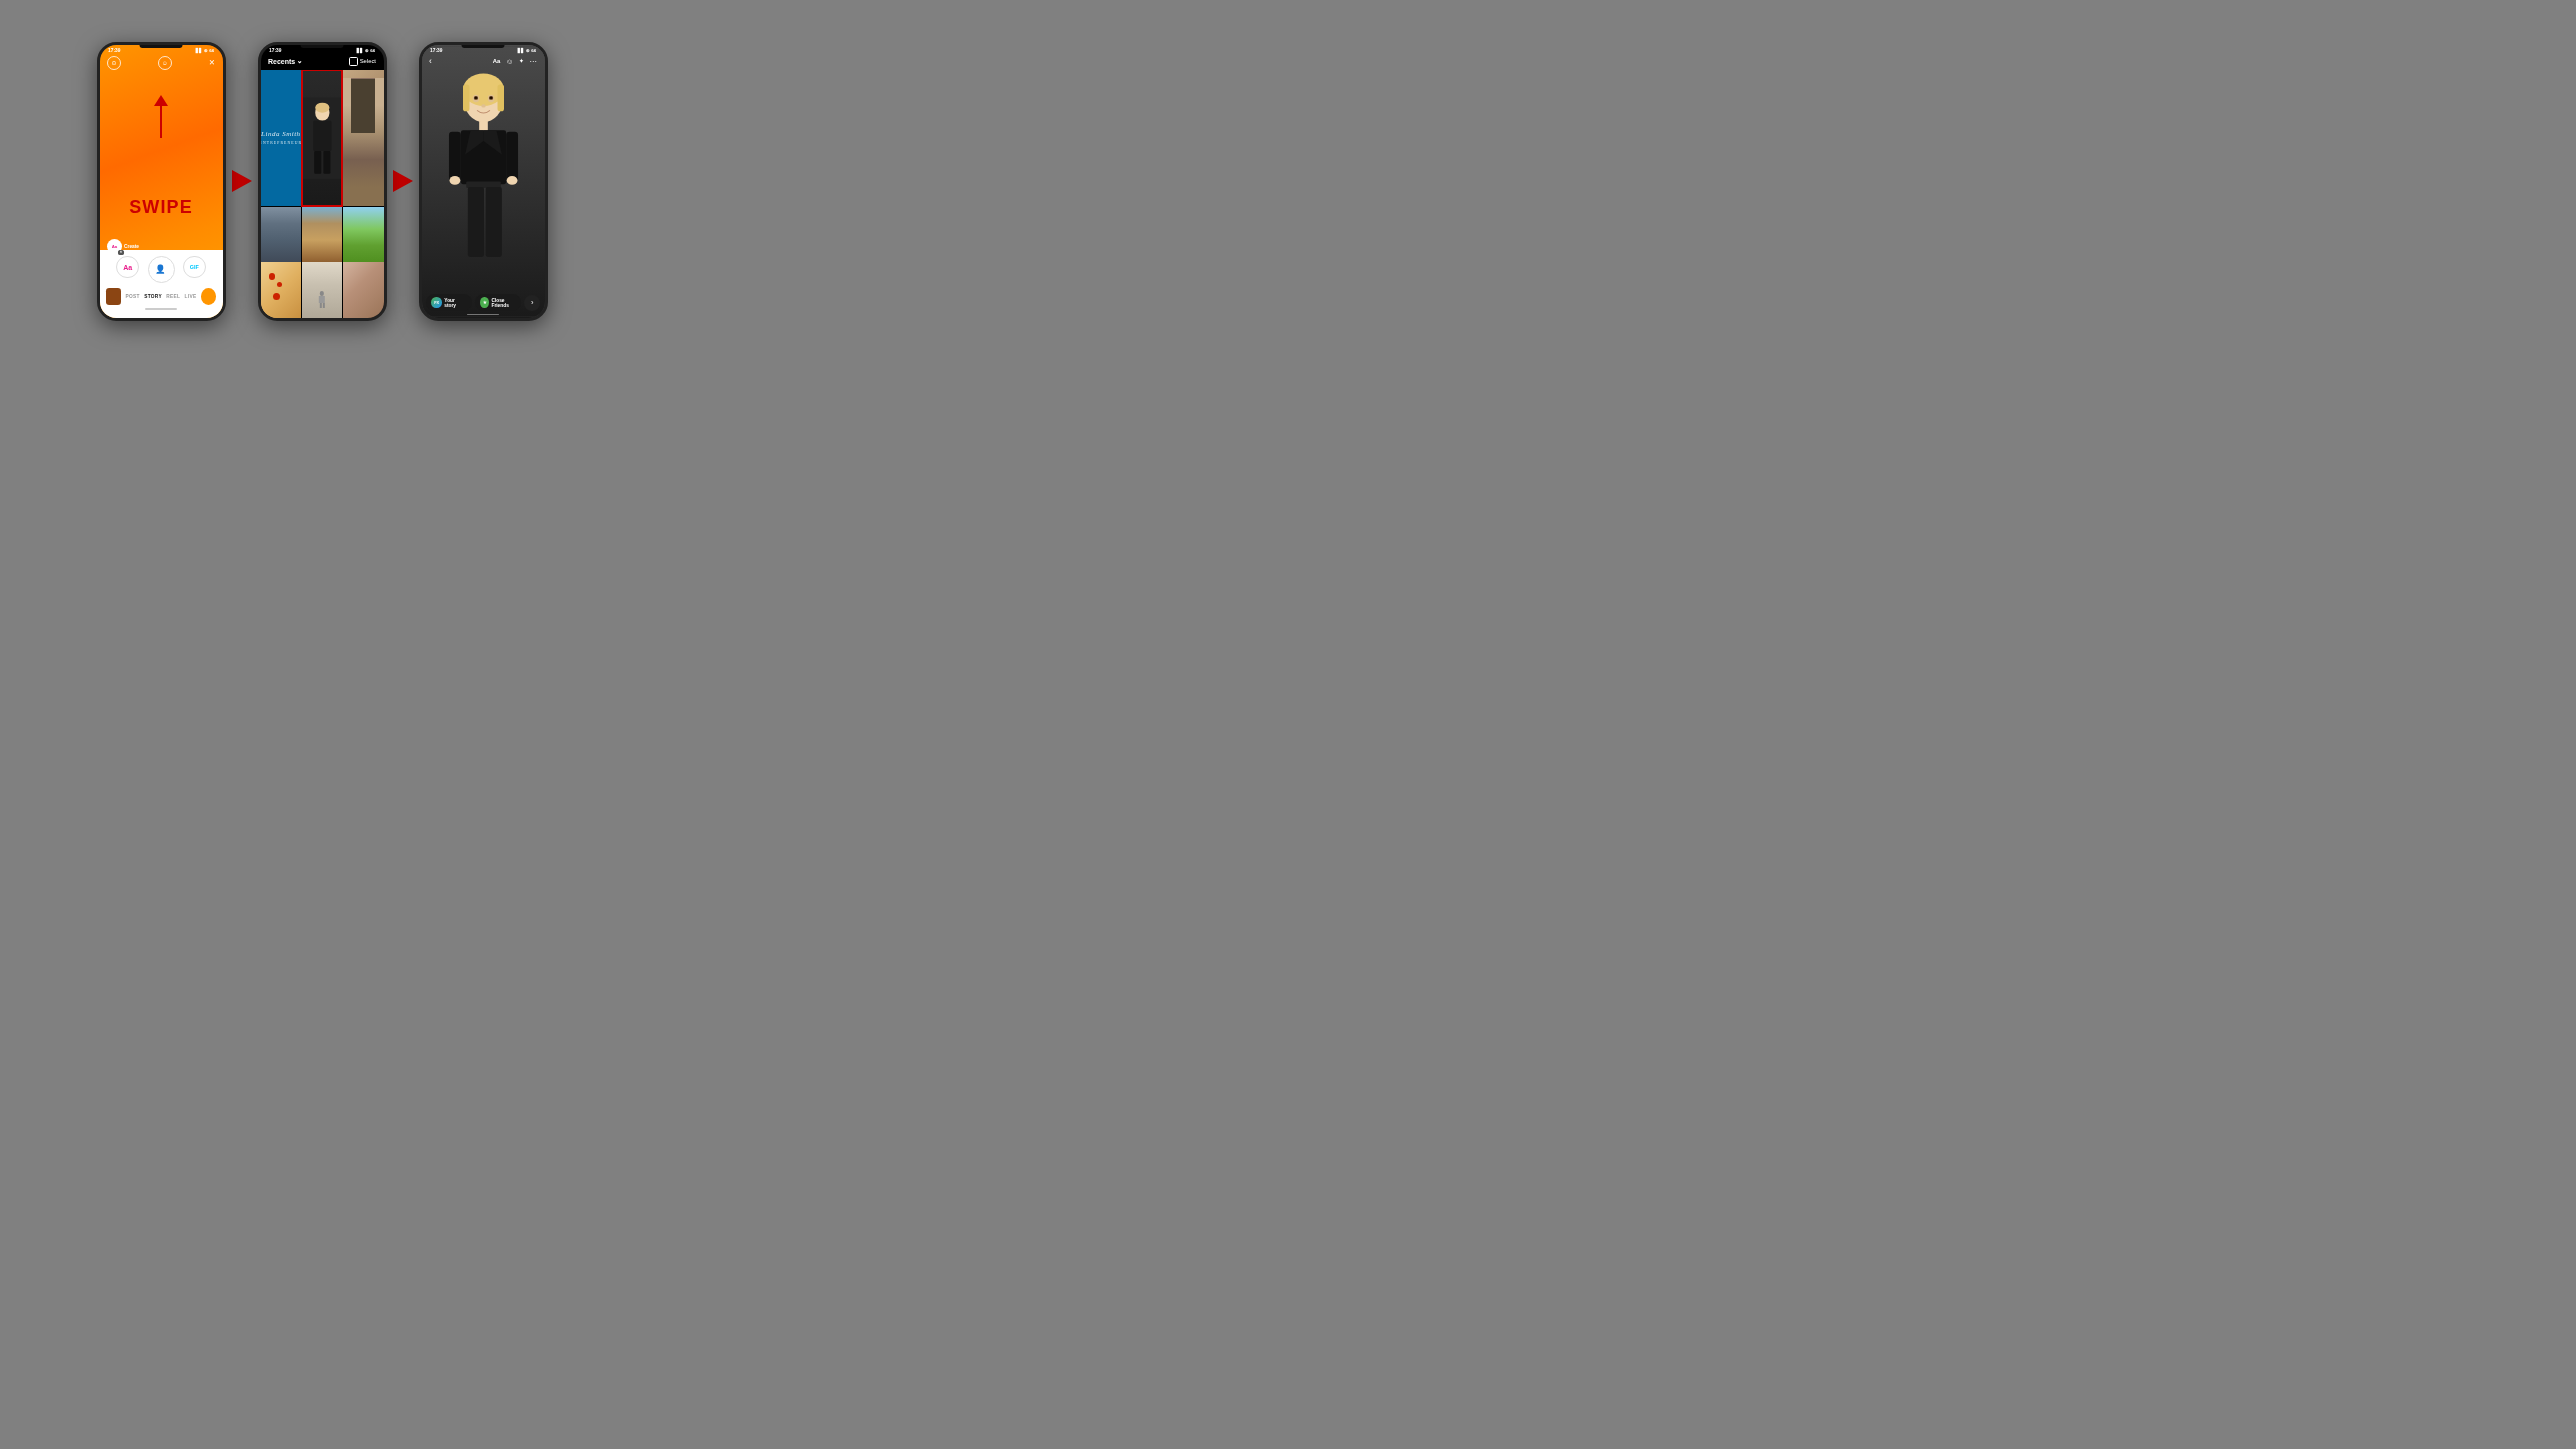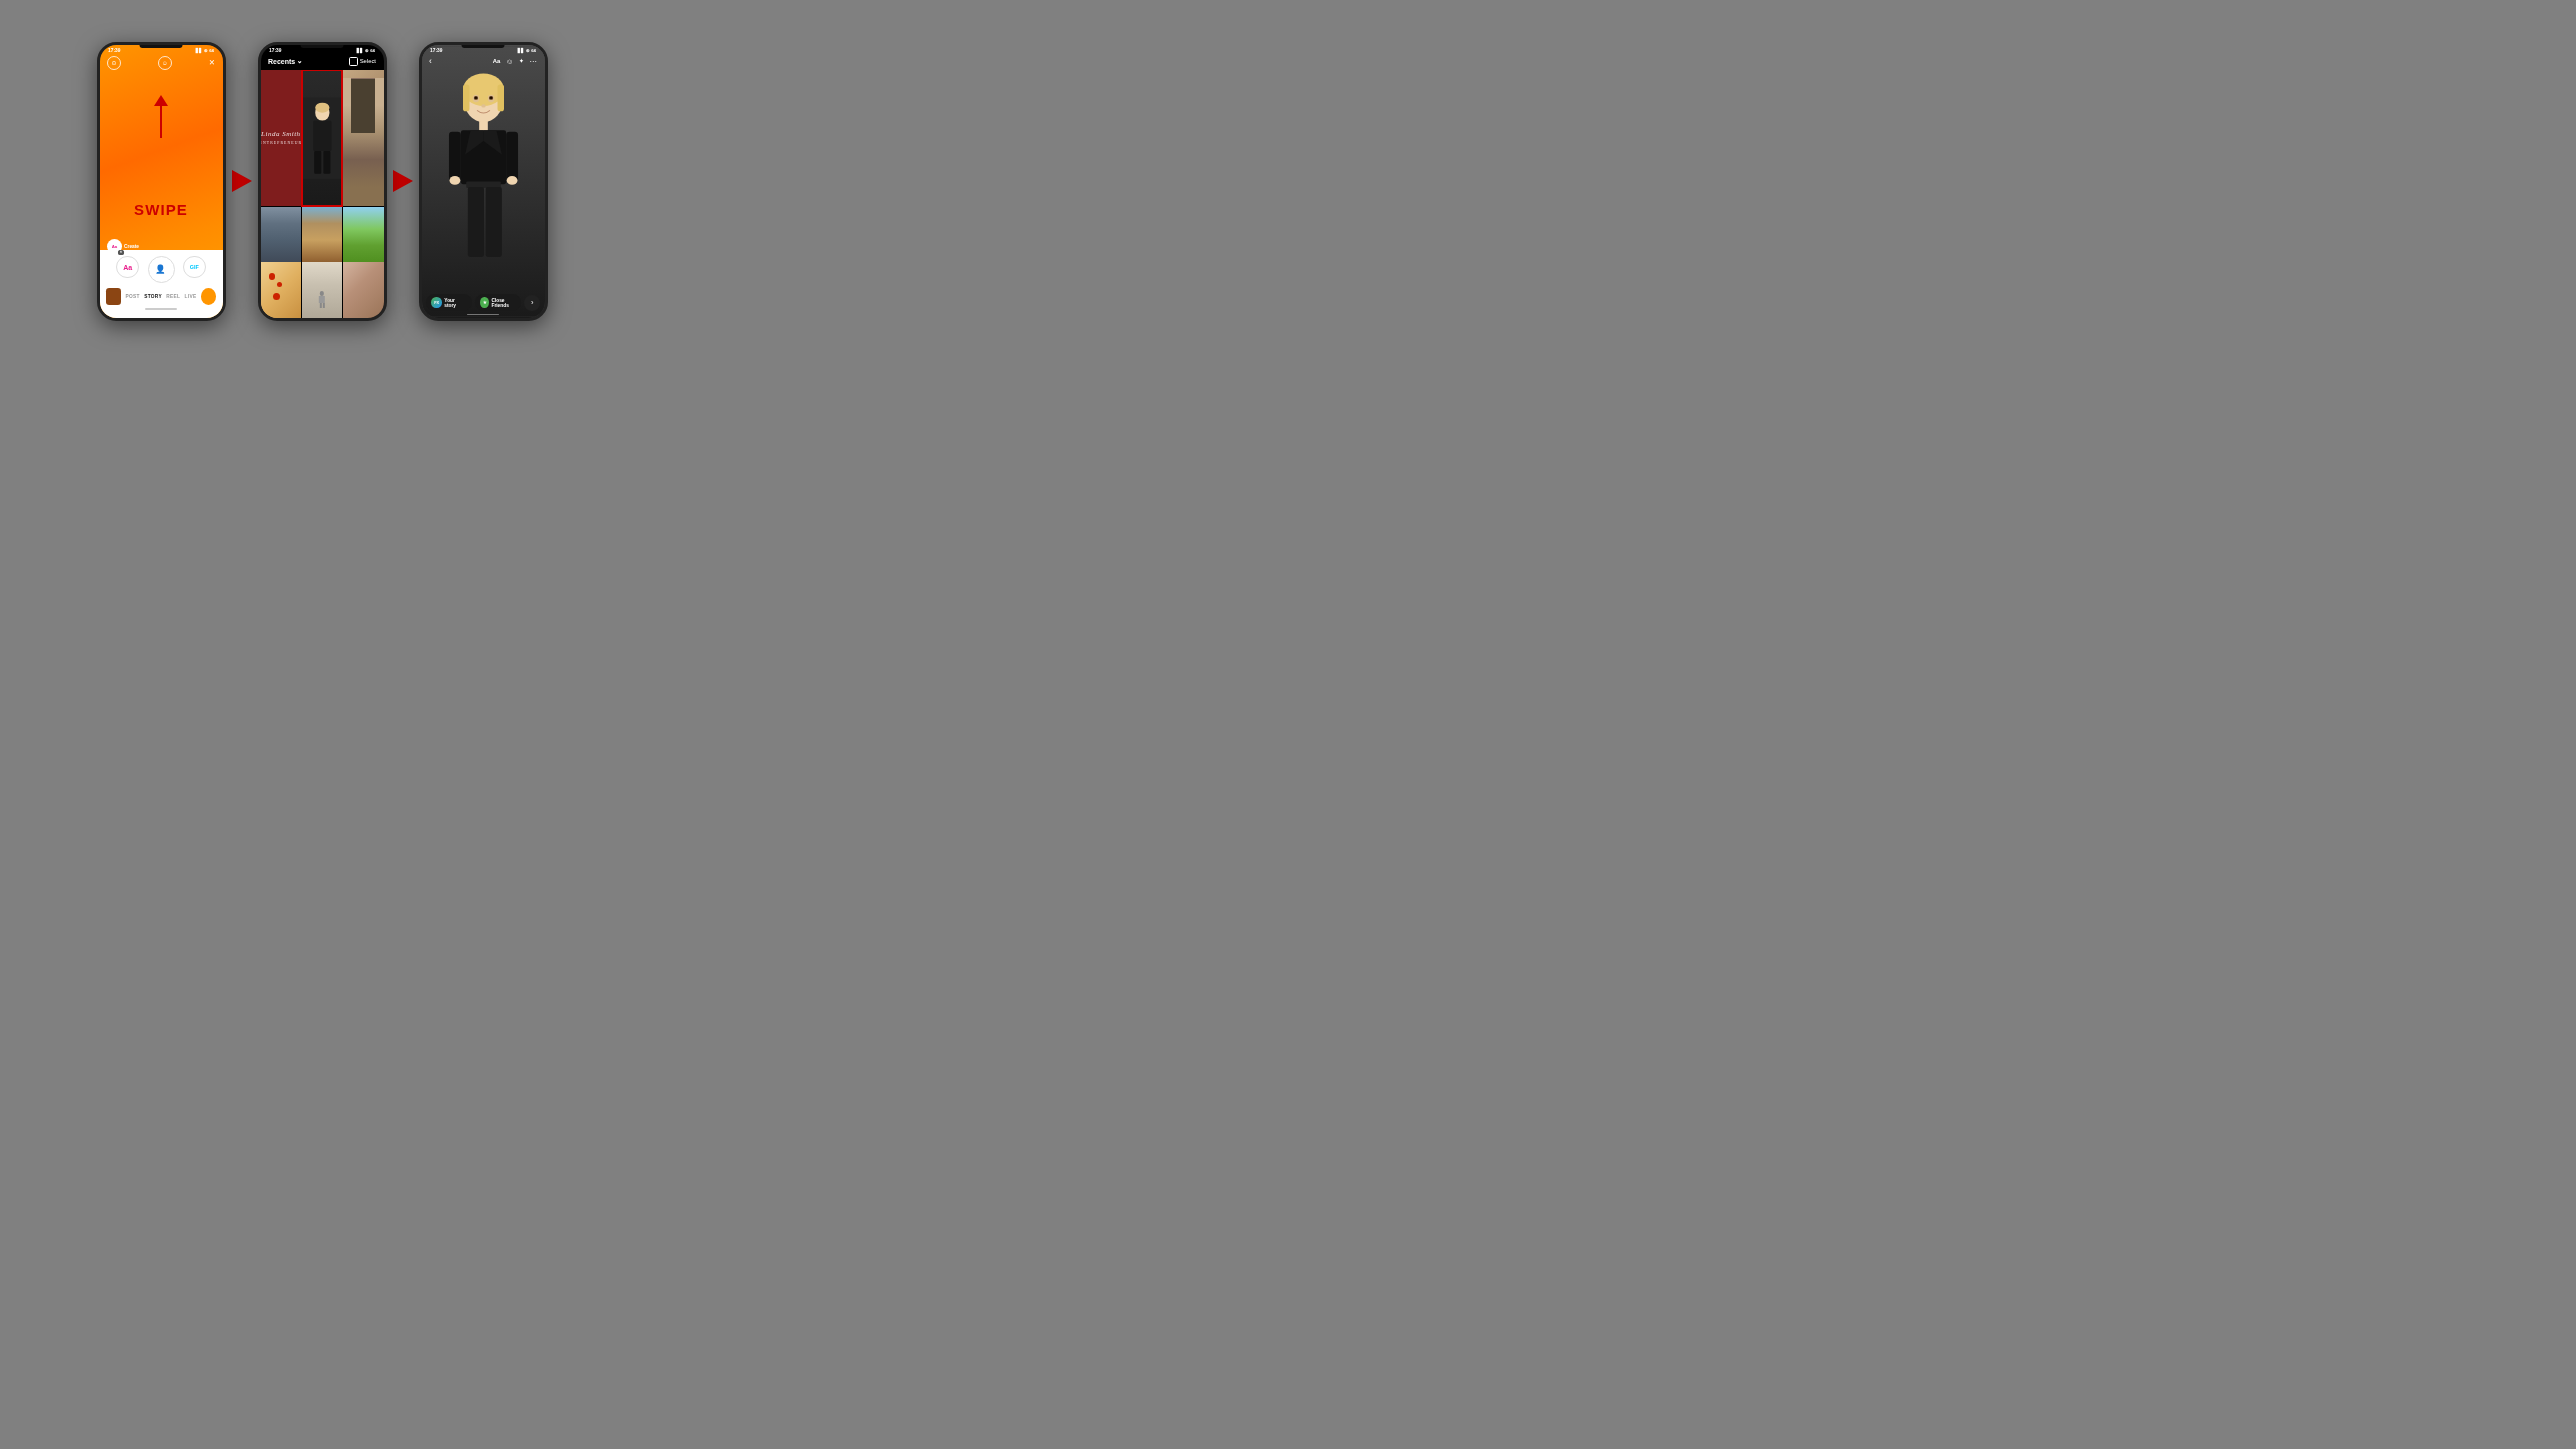--- a/index.html
+++ b/index.html
@@ -294,21 +294,21 @@
     .gallery-cell {
       background: #333;
       overflow: hidden;
       position: relative;
     }
 
     
     .photo-logo {
       width: 100%;
       height: 100%;
-      background: #7f1d1d;
+      background: #0369a1;
       display: flex;
       align-items: center;
       justify-content: center;
       font-style: italic;
       font-size: 5.9px;
       color: rgba(255,255,255,0.7);
       font-family: 'Georgia', serif;
     }
 
     .photo-person {
@@ -511,21 +511,21 @@
         <div class="close-x">✕</div>
       </div>
 
       <div class="phone1-main">
 
         <div style="position:absolute;top:21.5px;left:50%;transform:translateX(-50%);display:flex;flex-direction:column;align-items:center;">
           <div style="width:0;height:0;border-left:7.5px solid transparent;border-right:7.5px solid transparent;border-bottom:11.8px solid #cc0000;"></div>
           <div style="width:2.1px;height:32px;background:#cc0000;"></div>
         </div>
 
-        <div style="position:absolute;bottom:32px;font-size:15px;font-weight:900;color:#cc0000;letter-spacing:1.1px;">SWIPE</div>
+        <div style="position:absolute;bottom:32px;font-size:18px;font-weight:900;color:#cc0000;letter-spacing:1.1px;">SWIPE</div>
       </div>
 
       <div class="create-btn">
         <div class="avatar-small">
           <span style="font-size:4.3px;font-weight:700;color:#e91e8c;">Aa</span>
           <div style="position:absolute;bottom:-1.6px;right:-1.6px;width:5.4px;height:5.4px;background:#555;border-radius:50%;display:flex;align-items:center;justify-content:center;">
             <span style="font-size:3.8px;color:white;line-height:1;">×</span>
           </div>
         </div>
         <span style="font-size:4.8px;color:white;font-weight:600;">Create</span>

